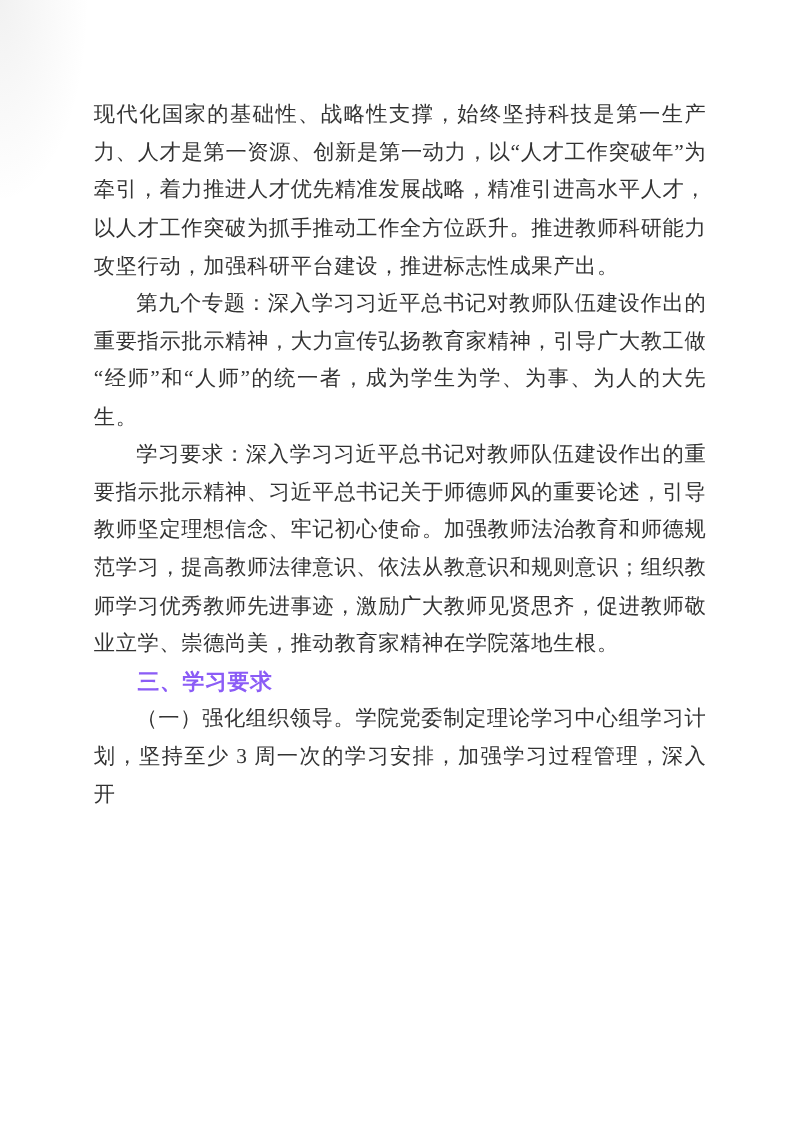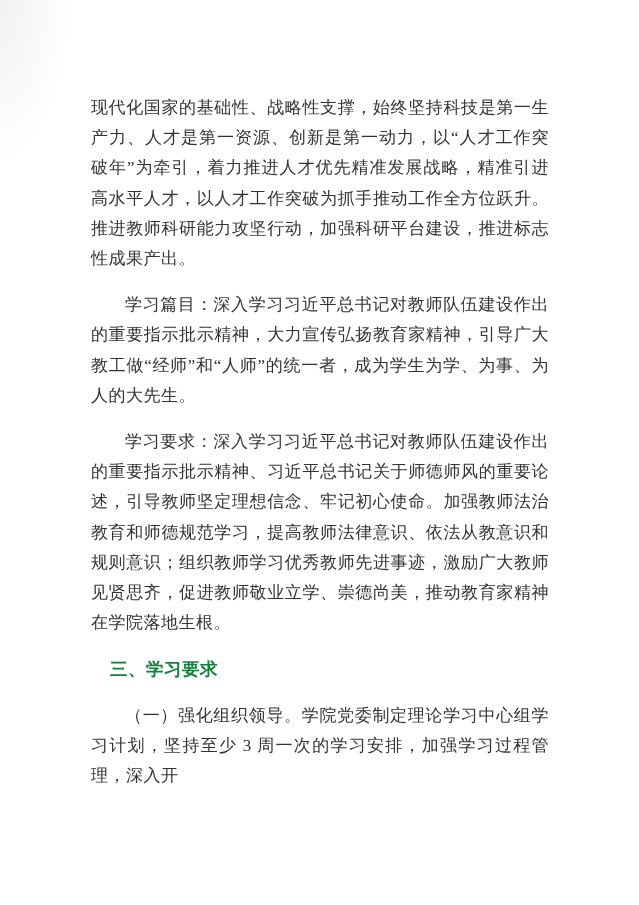--- a/index.html
+++ b/index.html
@@ -32,42 +32,42 @@
     top: 77px;
     width: 490px;
     color: #333333;
     font-size: 17px;
     line-height: 30.2px;
     letter-spacing: 0.5px;
     text-align: justify;
     text-justify: inter-character;
   }
   .para {
-    margin: 16px;
+    margin: 0;
     padding: 0;
   }
   .indent {
     text-indent: 2em;
   }
   .section-heading {
     margin: 0;
     padding: 0;
     text-indent: 2em;
     font-weight: bold;
-    color: #15803d;
+    color: #8b5cf6;
     font-size: 17.5px;
     line-height: 30.2px;
     font-family: "Liberation Sans", "DejaVu Sans", sans-serif;
     text-align: left;
   }
 </style>
 </head>
 <body>
 
 <div class="page">
   <div class="text-block">
     <p class="para">现代化国家的基础性、战略性支撑，始终坚持科技是第一生产力、人才是第一资源、创新是第一动力，以“人才工作突破年”为牵引，着力推进人才优先精准发展战略，精准引进高水平人才，以人才工作突破为抓手推动工作全方位跃升。推进教师科研能力攻坚行动，加强科研平台建设，推进标志性成果产出。</p>
-    <p class="para indent">学习篇目：深入学习习近平总书记对教师队伍建设作出的重要指示批示精神，大力宣传弘扬教育家精神，引导广大教工做“经师”和“人师”的统一者，成为学生为学、为事、为人的大先生。</p>
+    <p class="para indent">第九个专题：深入学习习近平总书记对教师队伍建设作出的重要指示批示精神，大力宣传弘扬教育家精神，引导广大教工做“经师”和“人师”的统一者，成为学生为学、为事、为人的大先生。</p>
     <p class="para indent">学习要求：深入学习习近平总书记对教师队伍建设作出的重要指示批示精神、习近平总书记关于师德师风的重要论述，引导教师坚定理想信念、牢记初心使命。加强教师法治教育和师德规范学习，提高教师法律意识、依法从教意识和规则意识；组织教师学习优秀教师先进事迹，激励广大教师见贤思齐，促进教师敬业立学、崇德尚美，推动教育家精神在学院落地生根。</p>
     <h3 class="section-heading">三、学习要求</h3>
     <p class="para indent">（一）强化组织领导。学院党委制定理论学习中心组学习计划，坚持至少 3 周一次的学习安排，加强学习过程管理，深入开</p>
   </div>
 </div>
 
 </body></html>

